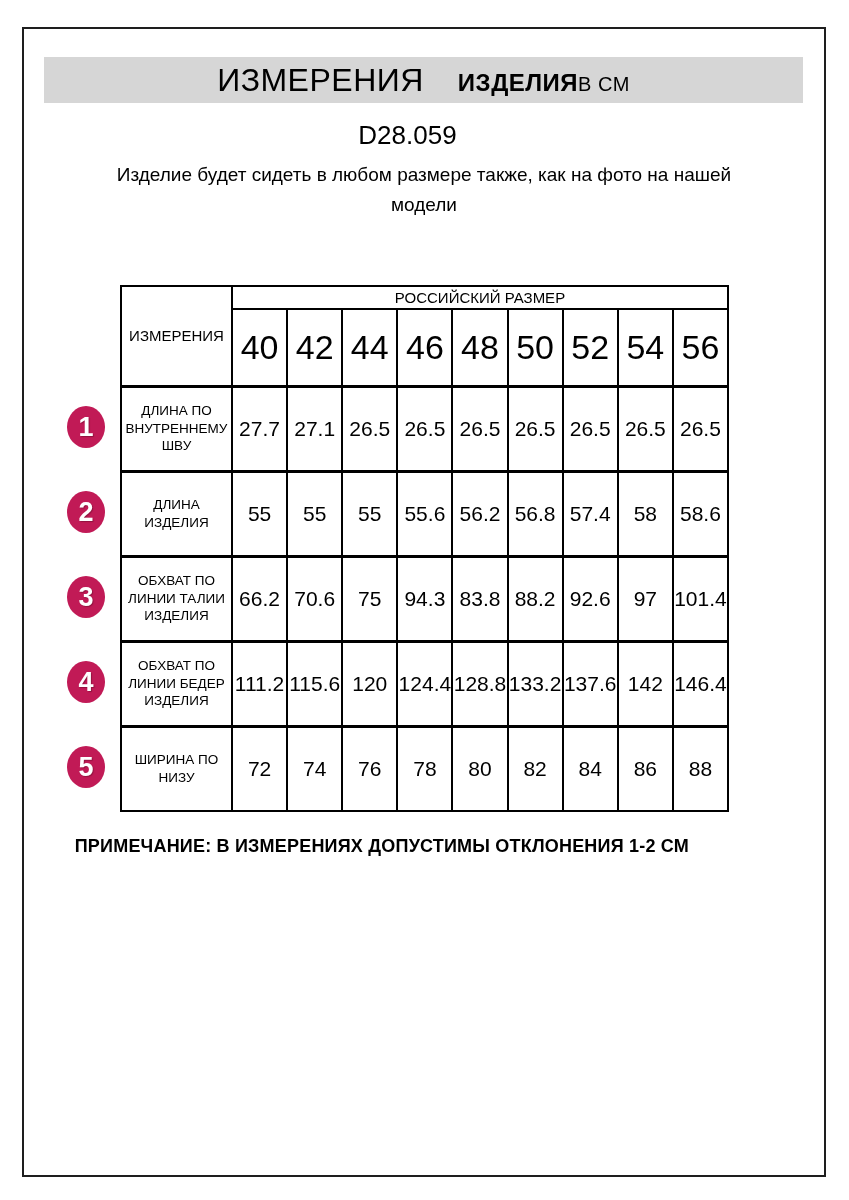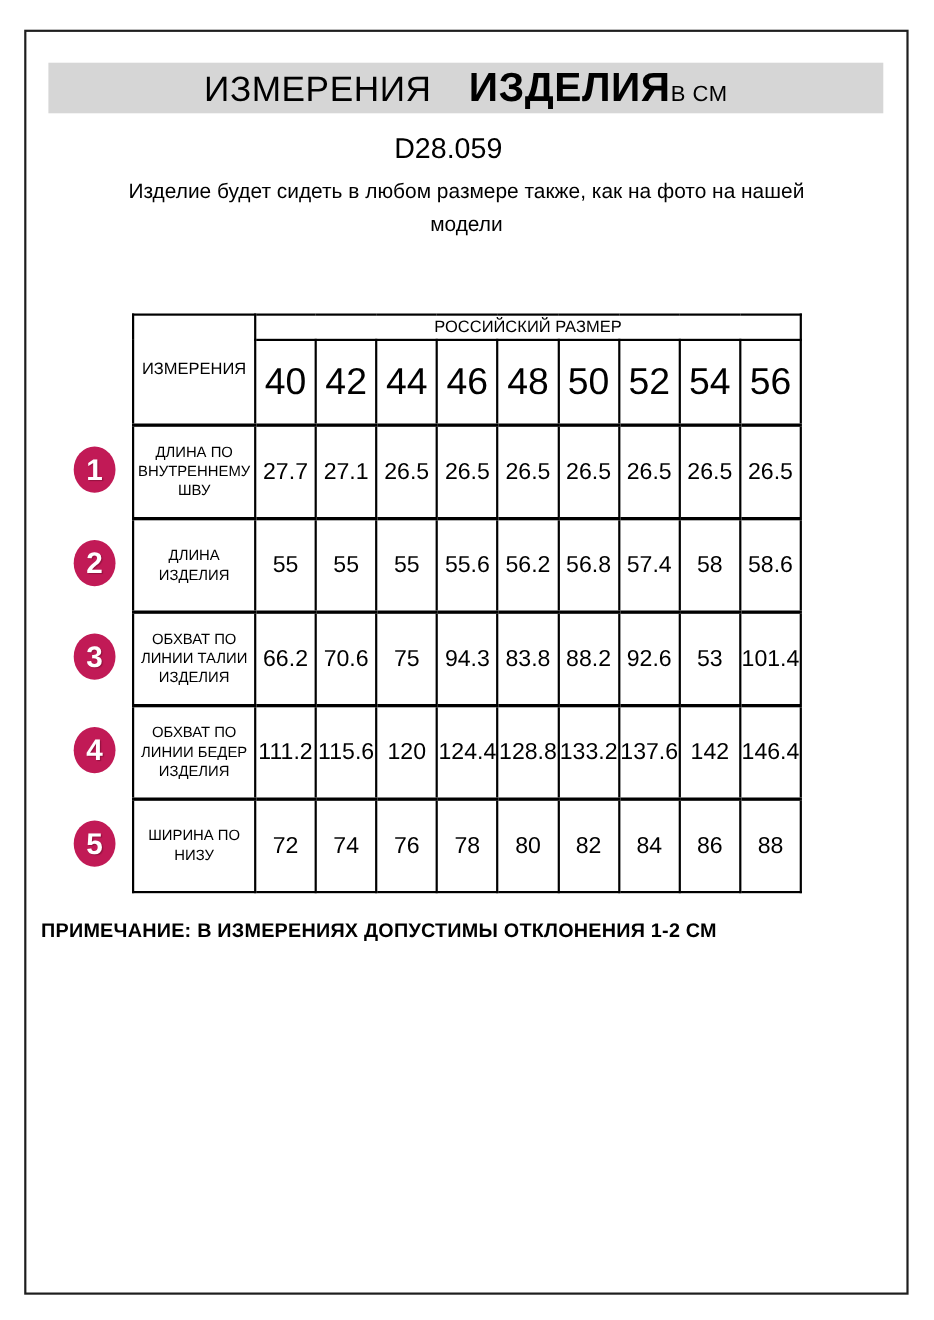--- a/index.html
+++ b/index.html
@@ -23,21 +23,21 @@
   .title-bar {
     position: absolute;
     left: 44px; top: 57px;
     width: 759px; height: 46px;
     background: var(--bar-bg, #d6d6d6);
     text-align: center;
     line-height: 46px;
     white-space: nowrap;
   }
   .title-main  { font-size: 32px; letter-spacing: 0.5px; }
-  .title-bold  { font-size: 37px; font-weight: bold; letter-spacing: 0.5px; margin-left: 34px; text-align: right; }
+  .title-bold  { font-size: 24px; font-weight: bold; letter-spacing: 0.5px; margin-left: 34px; text-align: right; }
   .title-units { font-size: 20px; letter-spacing: 0.5px; }
   .article-code {
     position: absolute;
     left: 0; top: 120px;
     width: 778px;
     text-align: center;
     font-size: 26px;
     padding-left: 37px;
   }
   .description {
@@ -88,21 +88,21 @@
     font-weight: bold;
     display: flex;
     align-items: center;
     justify-content: center;
     text-shadow: 1px 1px 1px rgba(60,0,20,0.35);
   }
   .note {
     position: absolute;
     left: 0; top: 836px;
     width: 689px;
-    text-align: center;
+    text-align: right;
     font-size: 18px;
     font-weight: bold;
     letter-spacing: 0.2px;
   }
 </style>
 </head>
 <body>
 
 <div class="page">
   <div class="frame"></div>
@@ -165,21 +165,21 @@
           </tr>
           <tr class="data-row">
             <th class="label-cell">ОБХВАТ ПО ЛИНИИ ТАЛИИ ИЗДЕЛИЯ</th>
             <td class="value-cell">66.2</td>
             <td class="value-cell">70.6</td>
             <td class="value-cell">75</td>
             <td class="value-cell">94.3</td>
             <td class="value-cell">83.8</td>
             <td class="value-cell">88.2</td>
             <td class="value-cell">92.6</td>
-            <td class="value-cell">53</td>
+            <td class="value-cell">97</td>
             <td class="value-cell">101.4</td>
           </tr>
           <tr class="data-row">
             <th class="label-cell">ОБХВАТ ПО ЛИНИИ БЕДЕР ИЗДЕЛИЯ</th>
             <td class="value-cell">111.2</td>
             <td class="value-cell">115.6</td>
             <td class="value-cell">120</td>
             <td class="value-cell">124.4</td>
             <td class="value-cell">128.8</td>
             <td class="value-cell">133.2</td>

